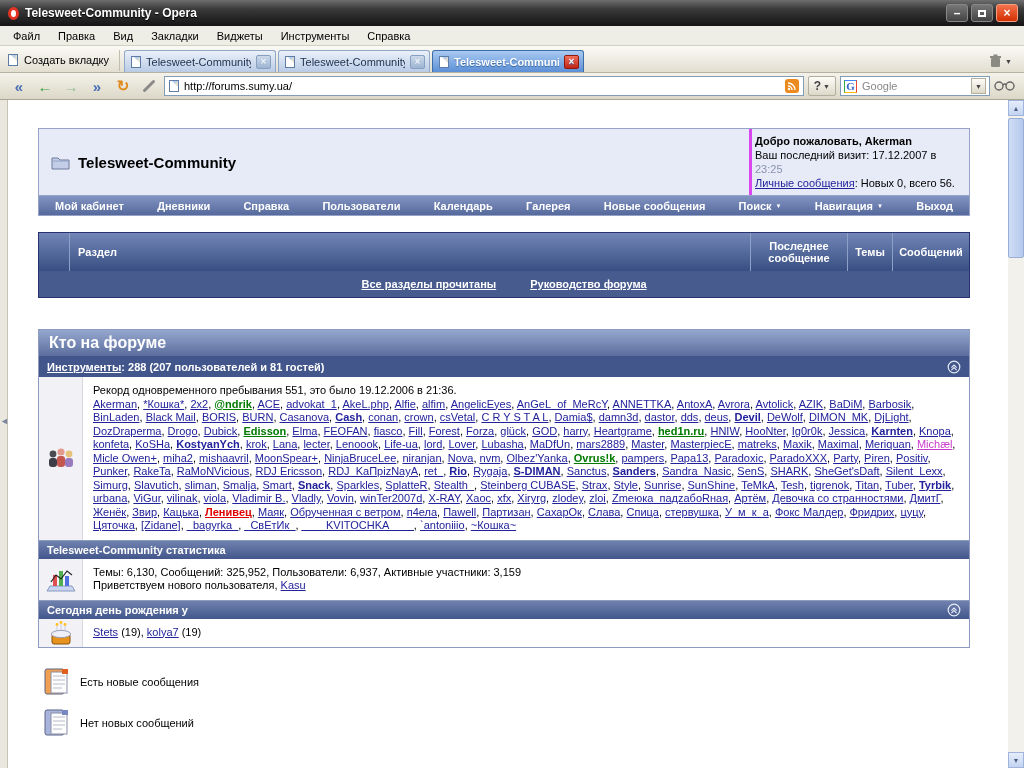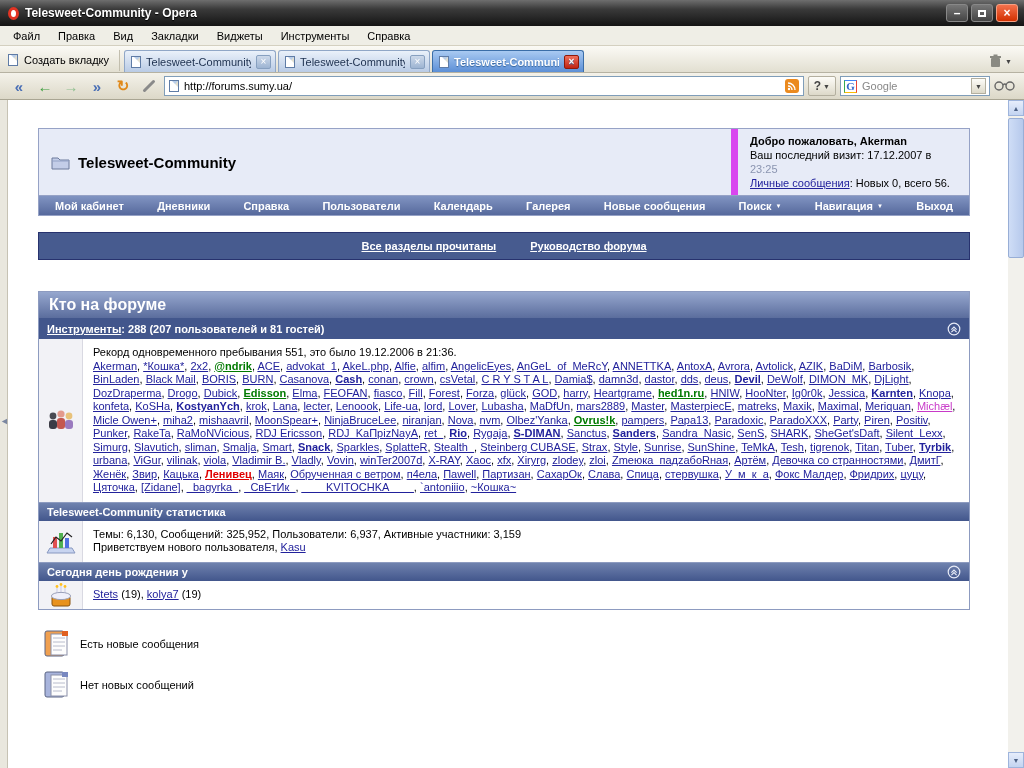--- a/index.html
+++ b/index.html
@@ -54,21 +54,21 @@
   .sb-btn{height:16px;background:linear-gradient(#e6edfb,#c3d4f1);border:1px solid #9eb4dc;color:#4d6185;font-size:7px;display:flex;align-items:center;justify-content:center;cursor:pointer}
   .sb-thumb{height:140px;margin-top:2px;background:linear-gradient(90deg,#cfddf6,#b6c9ec);border:1px solid #98aed6;border-radius:2px;cursor:grab}
   .sb-btn.down{margin-top:auto}
 
   
   .fwrap{width:932px;font-size:11px;color:#000}
   a{cursor:pointer}
   .fhead-box{border:1px solid #96a2c6;display:flex;background:#e7ebf7}
   .fhead-left{flex:1;display:flex;align-items:center;gap:8px;padding:14px 12px}
   .ftitle{font-size:15px;font-weight:bold}
-  .fhead-right{width:238px;border-left:7px solid #d946ef;padding:5px 12px;font-size:11px;line-height:14px}
+  .fhead-right{width:220px;border-left:3px solid #d946ef;padding:5px 3px;font-size:11px;line-height:14px}
   .greet{font-weight:bold}
   .vtime{color:#8a94b0}
   .pm a{color:#22229c;text-decoration:underline}
   .fnav{height:20px;background:linear-gradient(#8194c2,#56699c);border:1px solid #96a2c6;border-top:none;display:flex;align-items:center;justify-content:space-between;padding:0 16px}
   .fnav-item{color:#fff;font-weight:bold;font-size:11px;cursor:pointer;display:flex;align-items:center;gap:4px}
   .fnav-item .dd{color:#fff;font-size:6px}
 
   .boardtable{margin-top:16px;border:1px solid #27326e}
   .bt-head{display:grid;grid-template-columns:30px 1fr 97px 45px 77px;background:linear-gradient(#7287b7,#394e82);color:#fff;font-weight:bold;height:38px}
   .bt-head>div{border-left:1px solid #8fa0c8;display:flex;align-items:center;justify-content:center;text-align:center;line-height:12px}
@@ -225,20 +225,27 @@
             <span class="fnav-item">Пользователи</span>
             <span class="fnav-item">Календарь</span>
             <span class="fnav-item">Галерея</span>
             <span class="fnav-item">Новые сообщения</span>
             <span class="fnav-item">Поиск<span class="dd">▼</span></span>
             <span class="fnav-item">Навигация<span class="dd">▼</span></span>
             <span class="fnav-item">Выход</span>
           </div>
 
         <div class="boardtable">
+          <div class="bt-head">
+            <div class="c0"></div>
+            <div class="c1">Раздел</div>
+            <div class="c2">Последнее сообщение</div>
+            <div class="c3">Темы</div>
+            <div class="c4">Сообщений</div>
+          </div>
           <div class="bt-links">
             <a>Все разделы прочитаны</a>
             <a>Руководство форума</a>
           </div>
         </div>
 
         <div class="mainbox">
           <div class="bar-lg">
               <span>Кто на форуме</span>
             </div>

